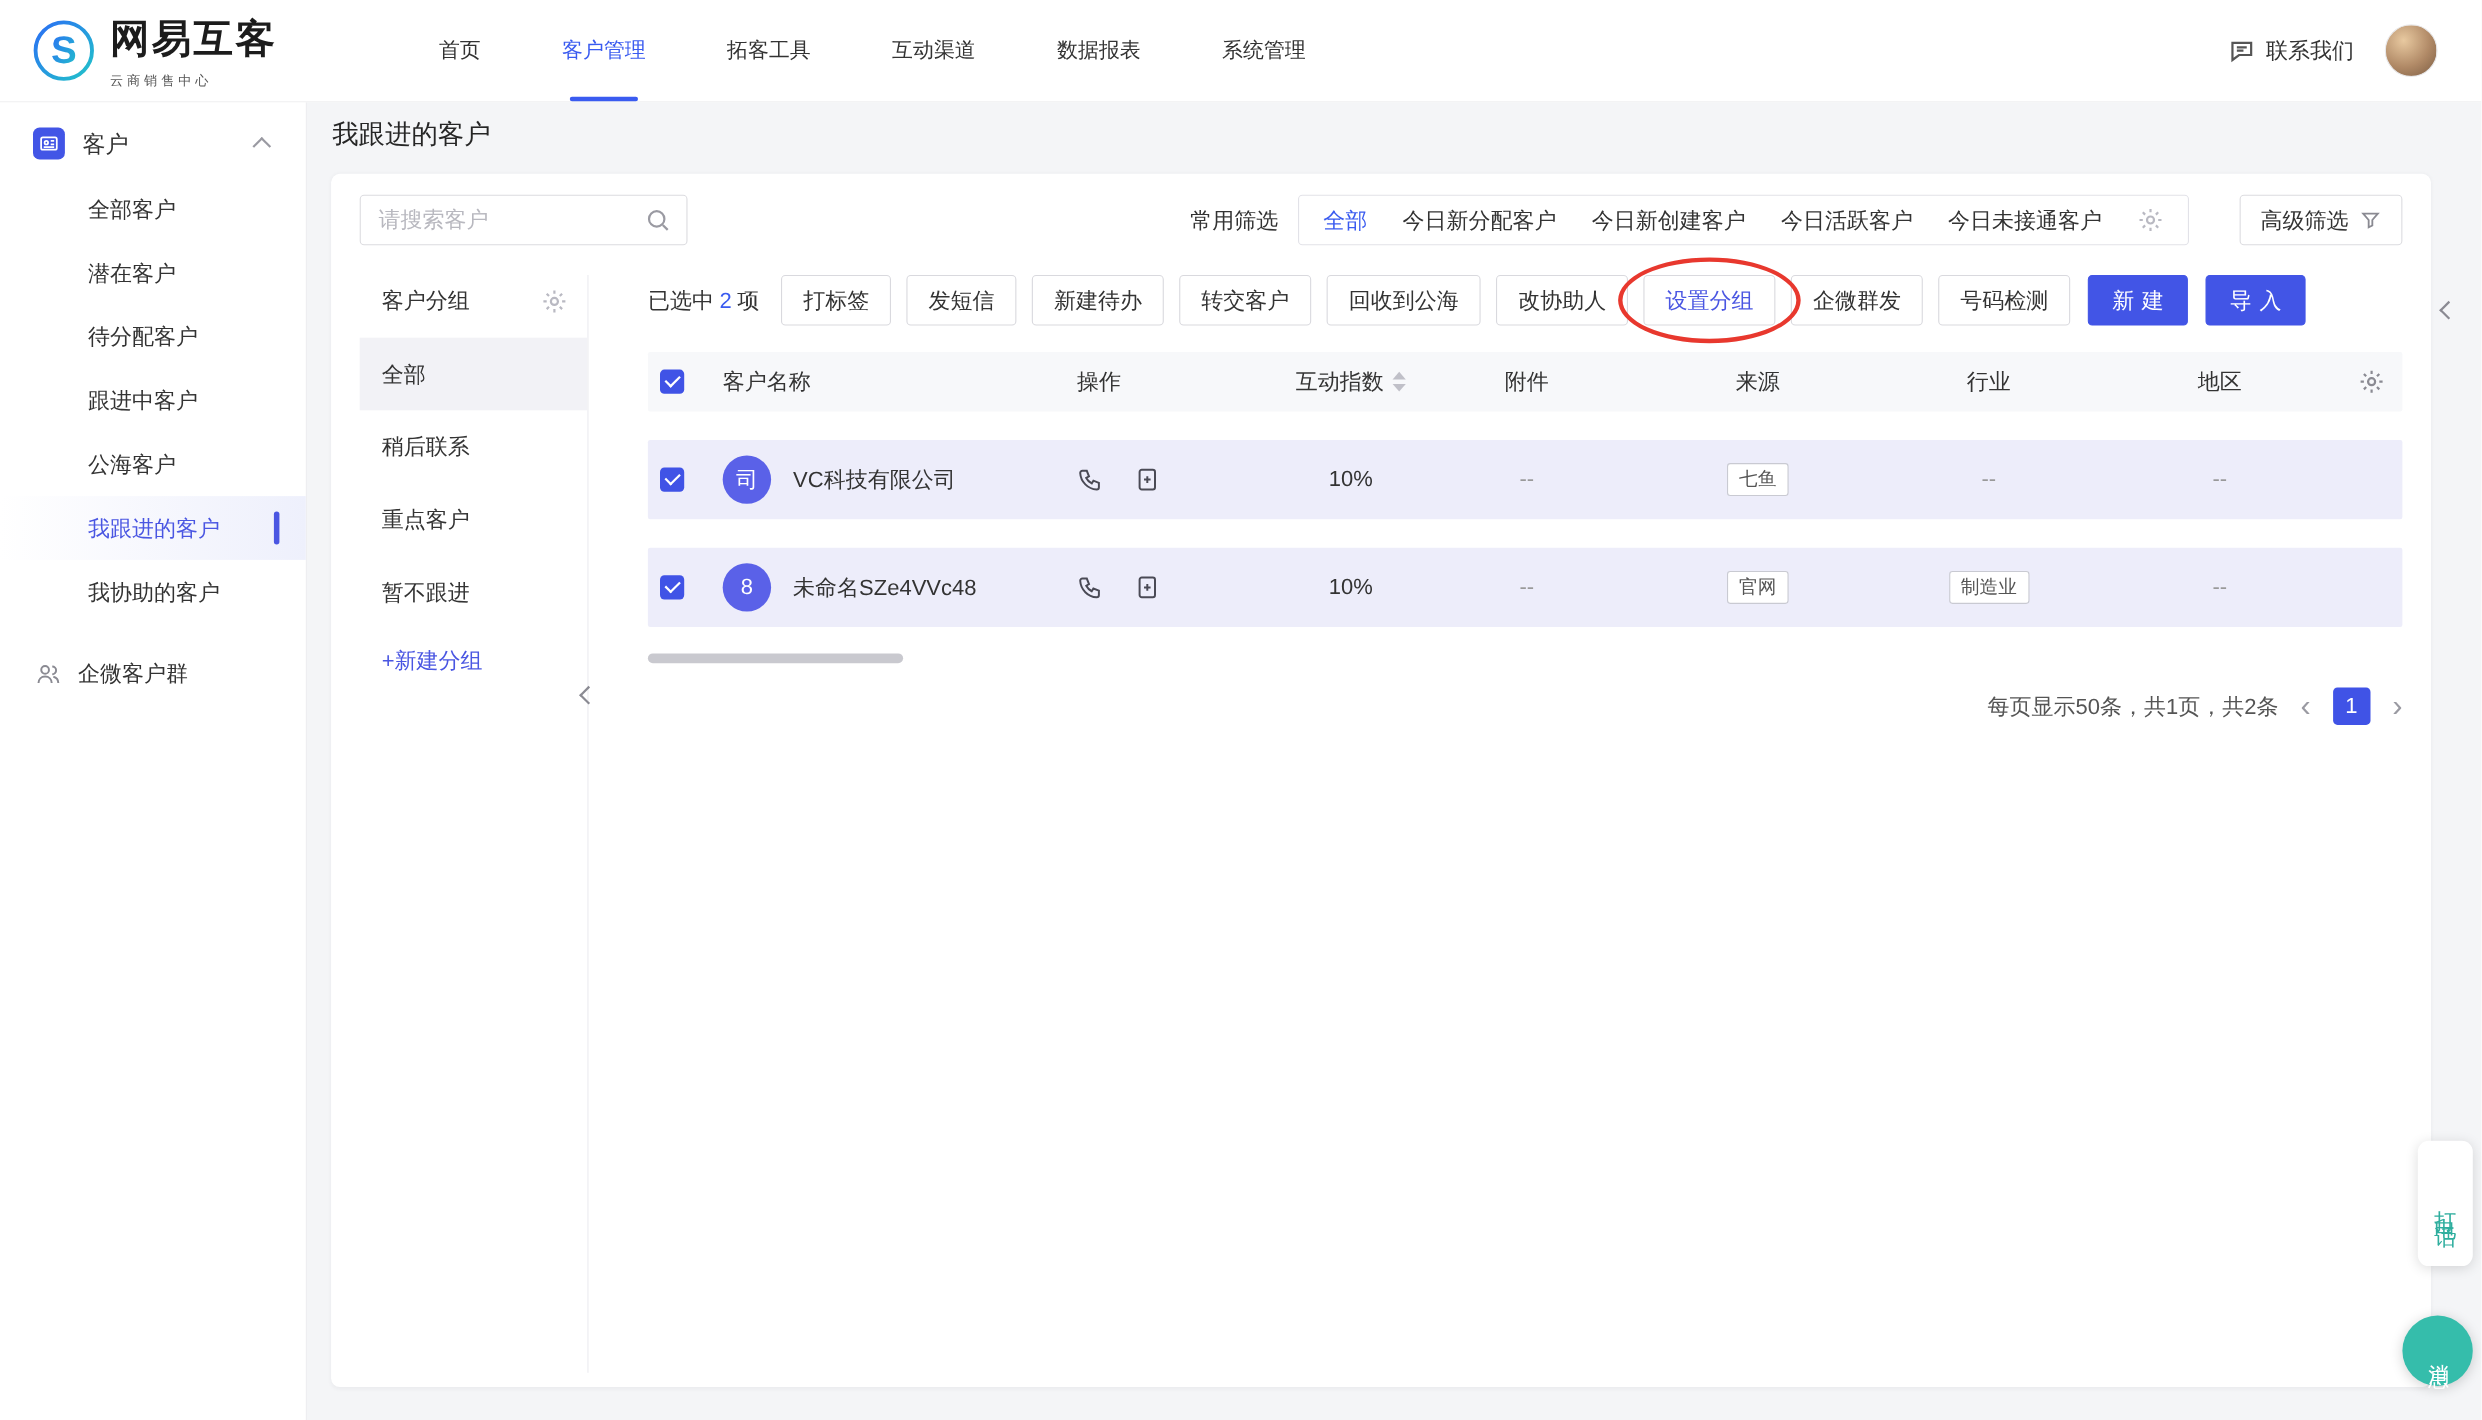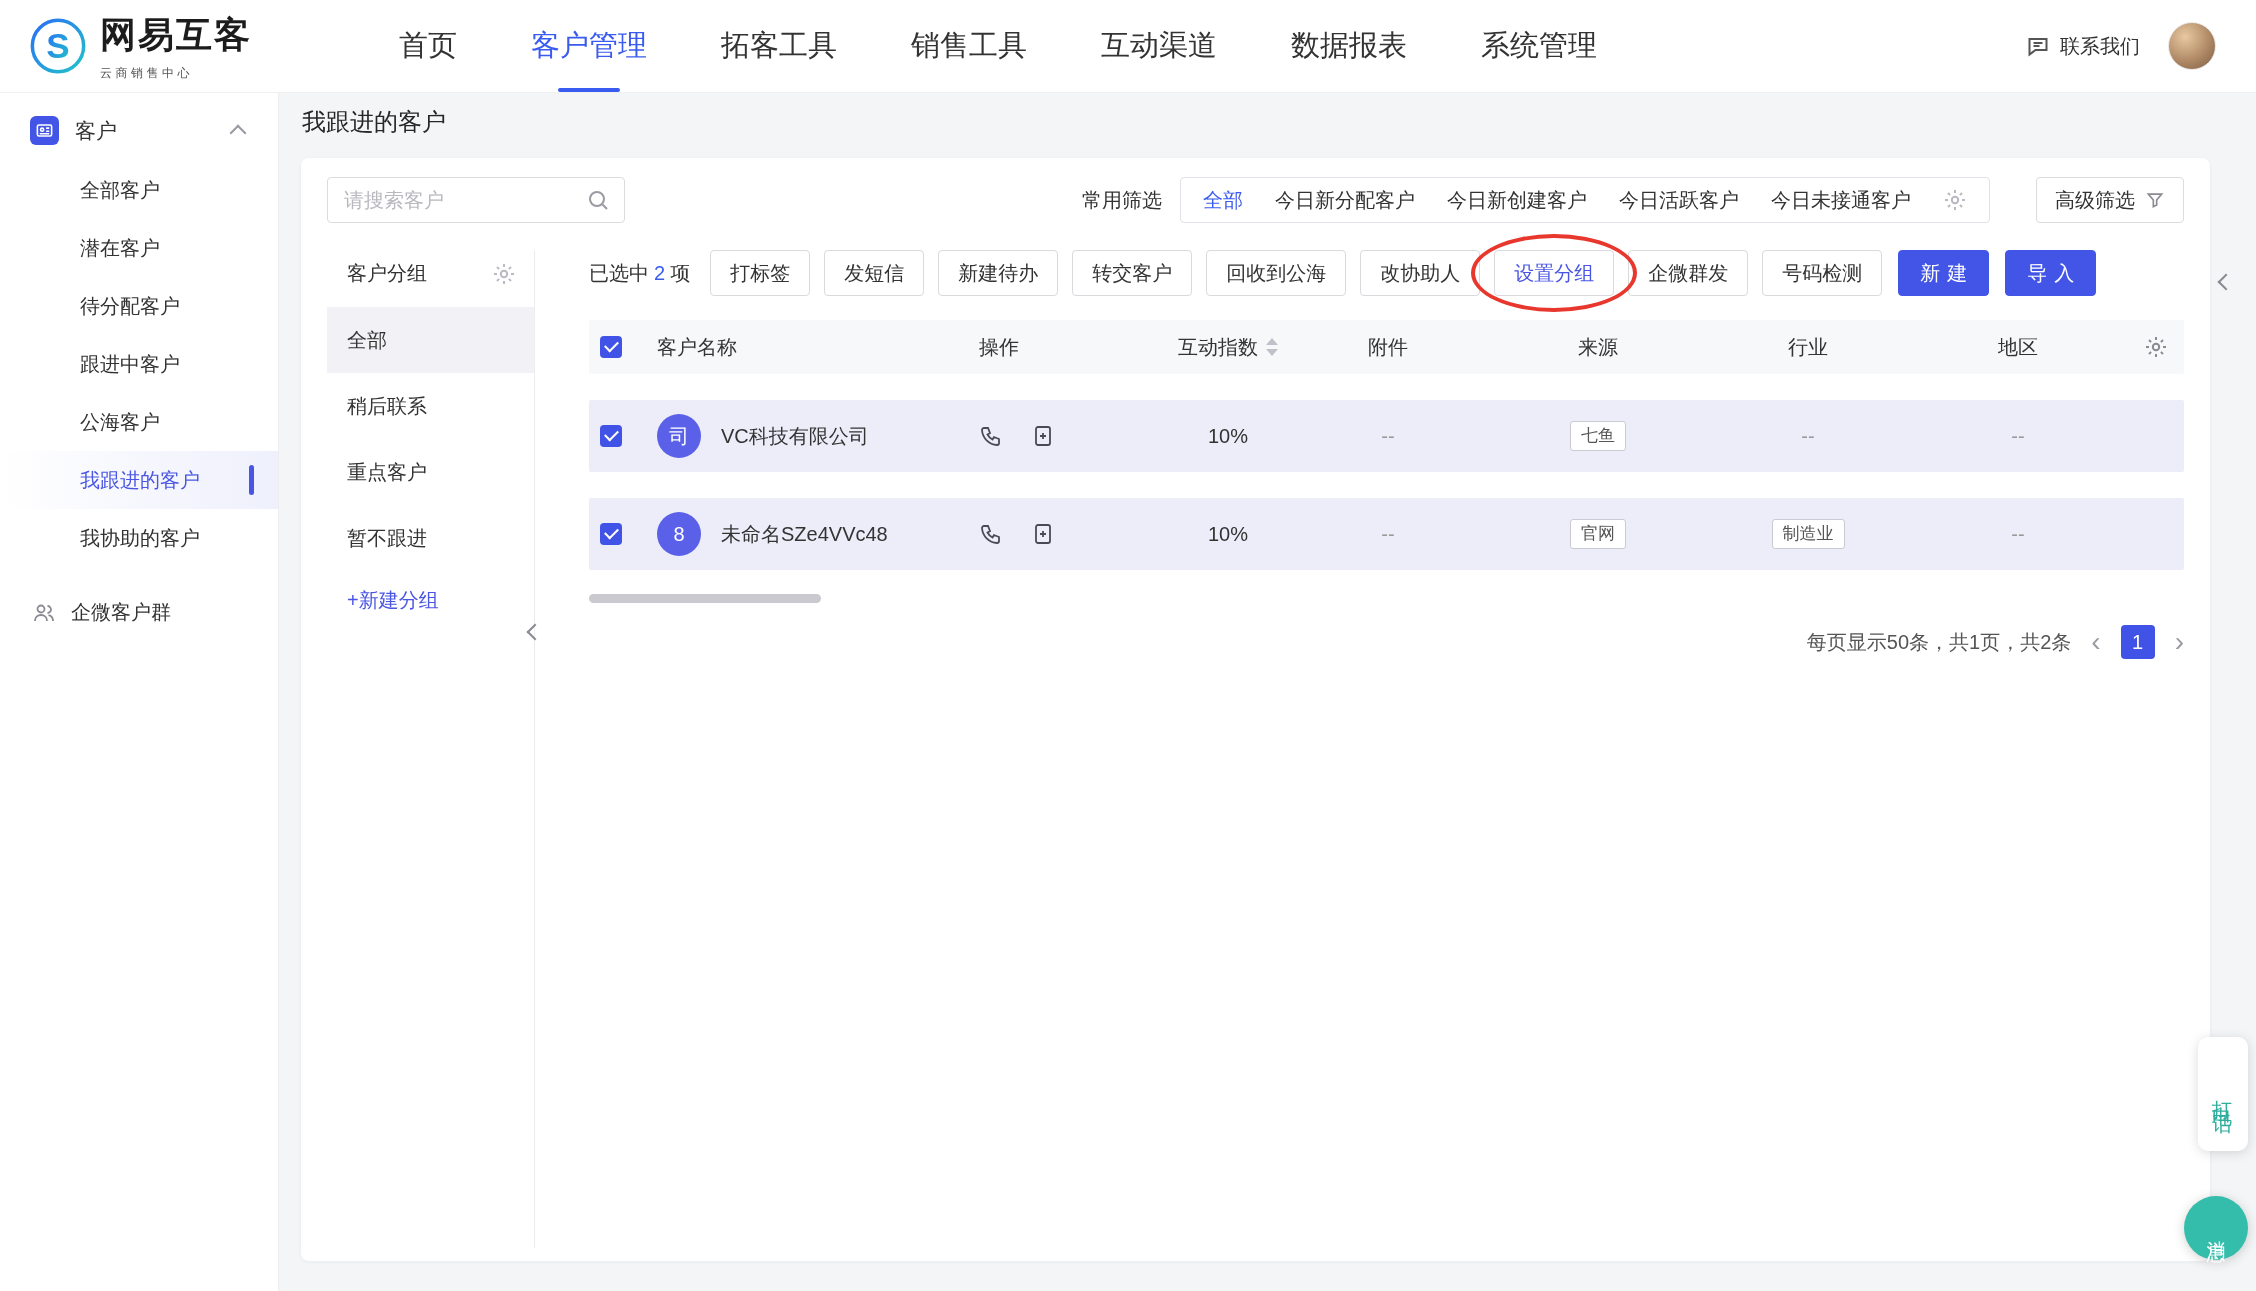--- a/index.html
+++ b/index.html
@@ -8,21 +8,21 @@
 
   
   .topbar{position:absolute;left:0;top:0;right:0;height:92px;background:#fff;display:flex;
           align-items:center;border-bottom:1px solid #f0f0f2;z-index:20;}
   .logo{display:flex;align-items:center;gap:14px;padding-left:30px;width:252px;}
   .logo-mark{width:56px;height:56px;flex:0 0 auto;}
   .logo-text{display:flex;flex-direction:column;}
   .brand{font-size:36px;font-weight:bold;color:#1c1c1c;letter-spacing:2px;}
   .brand-sub{font-size:12px;color:#555;letter-spacing:3.5px;margin-top:5px;}
   .nav{display:flex;margin-left:80px;height:100%;}
-  .nav-item{position:relative;display:flex;align-items:center;padding:0 37px;font-size:29px;
+  .nav-item{position:relative;display:flex;align-items:center;padding:0 37px;font-size:19px;
             color:#333;cursor:pointer;white-space:nowrap;}
   .nav-item.active{color:#3a5bf0;}
   .nav-item.active::after{content:"";position:absolute;left:50%;transform:translateX(-50%);
             bottom:0;width:62px;height:4px;background:#3a5bf0;border-radius:2px;}
   .topbar-right{margin-left:auto;display:flex;align-items:center;padding-right:40px;}
   .contact{display:flex;align-items:center;gap:10px;font-size:20px;color:#333;cursor:pointer;}
   .avatar{width:46px;height:46px;border-radius:50%;margin-left:28px;
           background:radial-gradient(circle at 35% 30%,#e8c9a0 0%,#b08966 55%,#7a5c42 100%);
           border:1px solid #e8e8ea;cursor:pointer;}
 
@@ -159,21 +159,20 @@
       </svg>
       <div class="logo-text">
         <span class="brand">网易互客</span>
         <span class="brand-sub">云商销售中心</span>
       </div>
     </div>
     <nav class="nav">
       <div class="nav-item">首页</div>
       <div class="nav-item active">客户管理</div>
       <div class="nav-item">拓客工具</div>
-      <div class="nav-item">销售工具</div>
       <div class="nav-item">互动渠道</div>
       <div class="nav-item">数据报表</div>
       <div class="nav-item">系统管理</div>
     </nav>
     <div class="topbar-right">
       <div class="contact">
         <svg class="op-icon" viewBox="0 0 24 24" fill="none" stroke="#555" stroke-width="2">
           <path d="M3.5 5h17v11h-11l-6 4.5z"></path>
             <path d="M7.5 9h9M7.5 12h6"></path>
         </svg>

